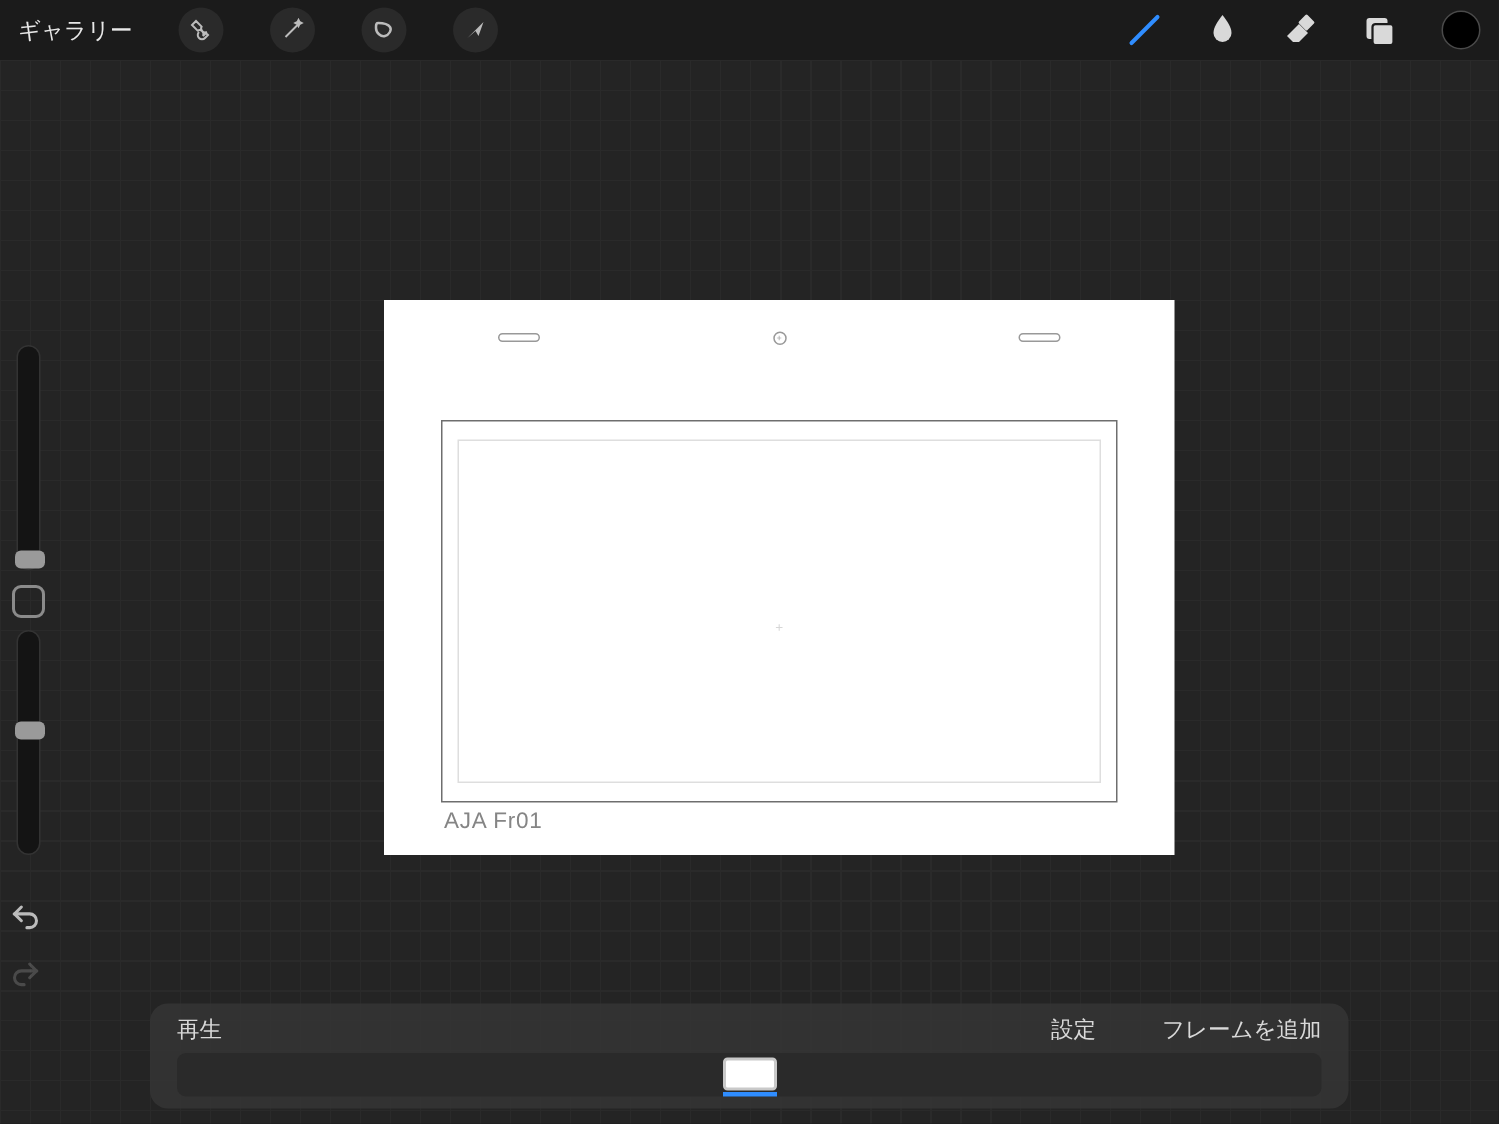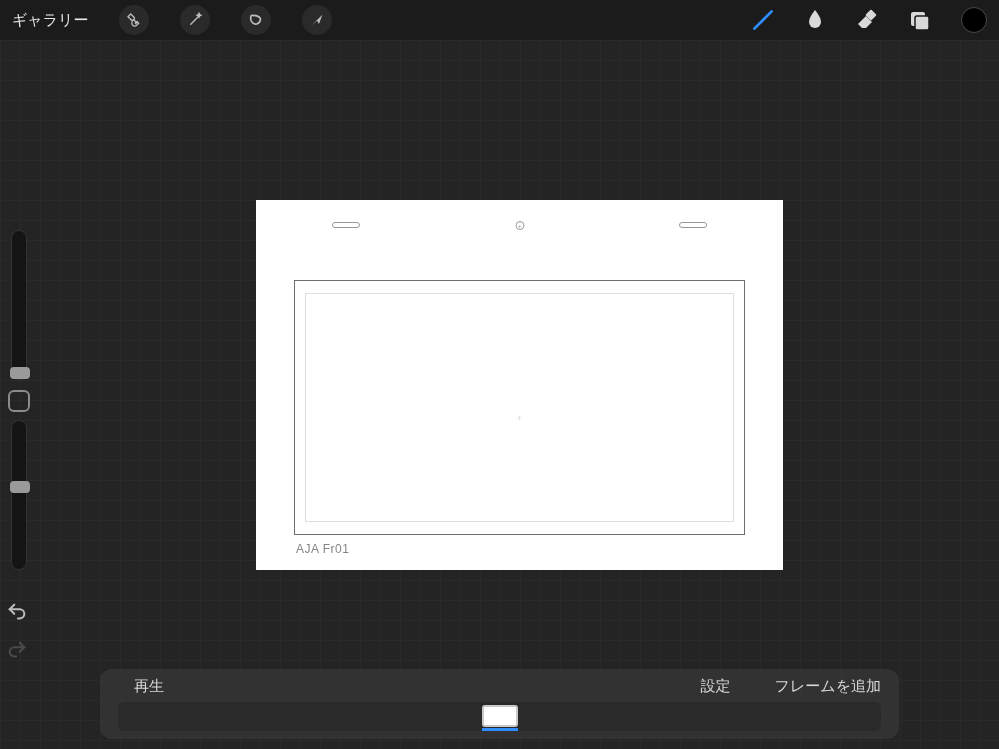--- a/index.html
+++ b/index.html
@@ -32,21 +32,21 @@
       var(--bg2);
   }
   .white-canvas{position:absolute;left:256px;top:160px;width:527px;height:370px;background:#fff;}
   .wc-hole{position:absolute;top:22px;width:28px;height:6px;border:1px solid #999;border-radius:4px;}
   .wc-hole.l{left:76px;}
   .wc-hole.r{right:76px;}
   .wc-dot{position:absolute;top:21px;left:50%;transform:translateX(-50%);width:9px;height:9px;border:1px solid #999;border-radius:50%;display:flex;align-items:center;justify-content:center;font-size:6px;color:#999;}
   .wc-outer{position:absolute;left:38px;right:38px;top:80px;bottom:35px;border:1px solid #6e6e6e;}
   .wc-inner{position:absolute;left:10px;right:10px;top:12px;bottom:12px;border:1px solid #dedede;}
   .wc-center{position:absolute;left:50%;top:54%;transform:translate(-50%,-50%);font-size:9px;color:#d6d6d6;}
-  .wc-cap{position:absolute;left:40px;bottom:14px;font-size:12px;color:#858585;letter-spacing:.5px;}
+  .wc-cap{position:absolute;left:40px;bottom:14px;font-size:15px;color:#858585;letter-spacing:.5px;}
 
   
   .sidebar{position:absolute;left:4px;top:230px;width:30px;z-index:5;}
   .vslider{width:16px;height:150px;background:#141414;border:1px solid #333;border-radius:10px;margin:0 auto 10px;position:relative;}
   .vslider .thumb{position:absolute;left:-2px;width:20px;height:12px;background:#9a9a9a;border-radius:4px;}
   .vslider.a .thumb{top:136px;}
   .vslider.b .thumb{top:60px;}
   .modifier-btn{width:22px;height:22px;border:2px solid #8b8b8b;border-radius:6px;margin:8px auto;cursor:pointer;}
   .undo-redo{position:absolute;left:0;top:600px;width:34px;display:flex;flex-direction:column;align-items:center;gap:14px;}
   .ur-ico{width:24px;height:24px;display:flex;align-items:center;justify-content:center;cursor:pointer;}
@@ -149,21 +149,21 @@
   <div class="ur-ico dim">
     <svg width="22" height="22" viewBox="0 0 24 24" fill="none" stroke="#bcbcbc" stroke-width="2.2" stroke-linecap="round">
         <path d="M15 14l5-5-5-5"></path>
         <path d="M20 9H9a5 5 0 0 0 0 10h2"></path>
       </svg>
   </div>
 </div>
 
 <div class="anim">
   <div class="anim-top">
-    <span class="btn" style="margin-left:16px">再生</span>
+    <span class="btn" style="margin-left:0">再生</span>
     <span class="spacer"></span>
     <span class="btn">設定</span>
     <span class="btn">フレームを追加</span>
   </div>
   <div class="frame-track">
     <div class="frame"></div>
   </div>
 </div>
 
 </body></html>

